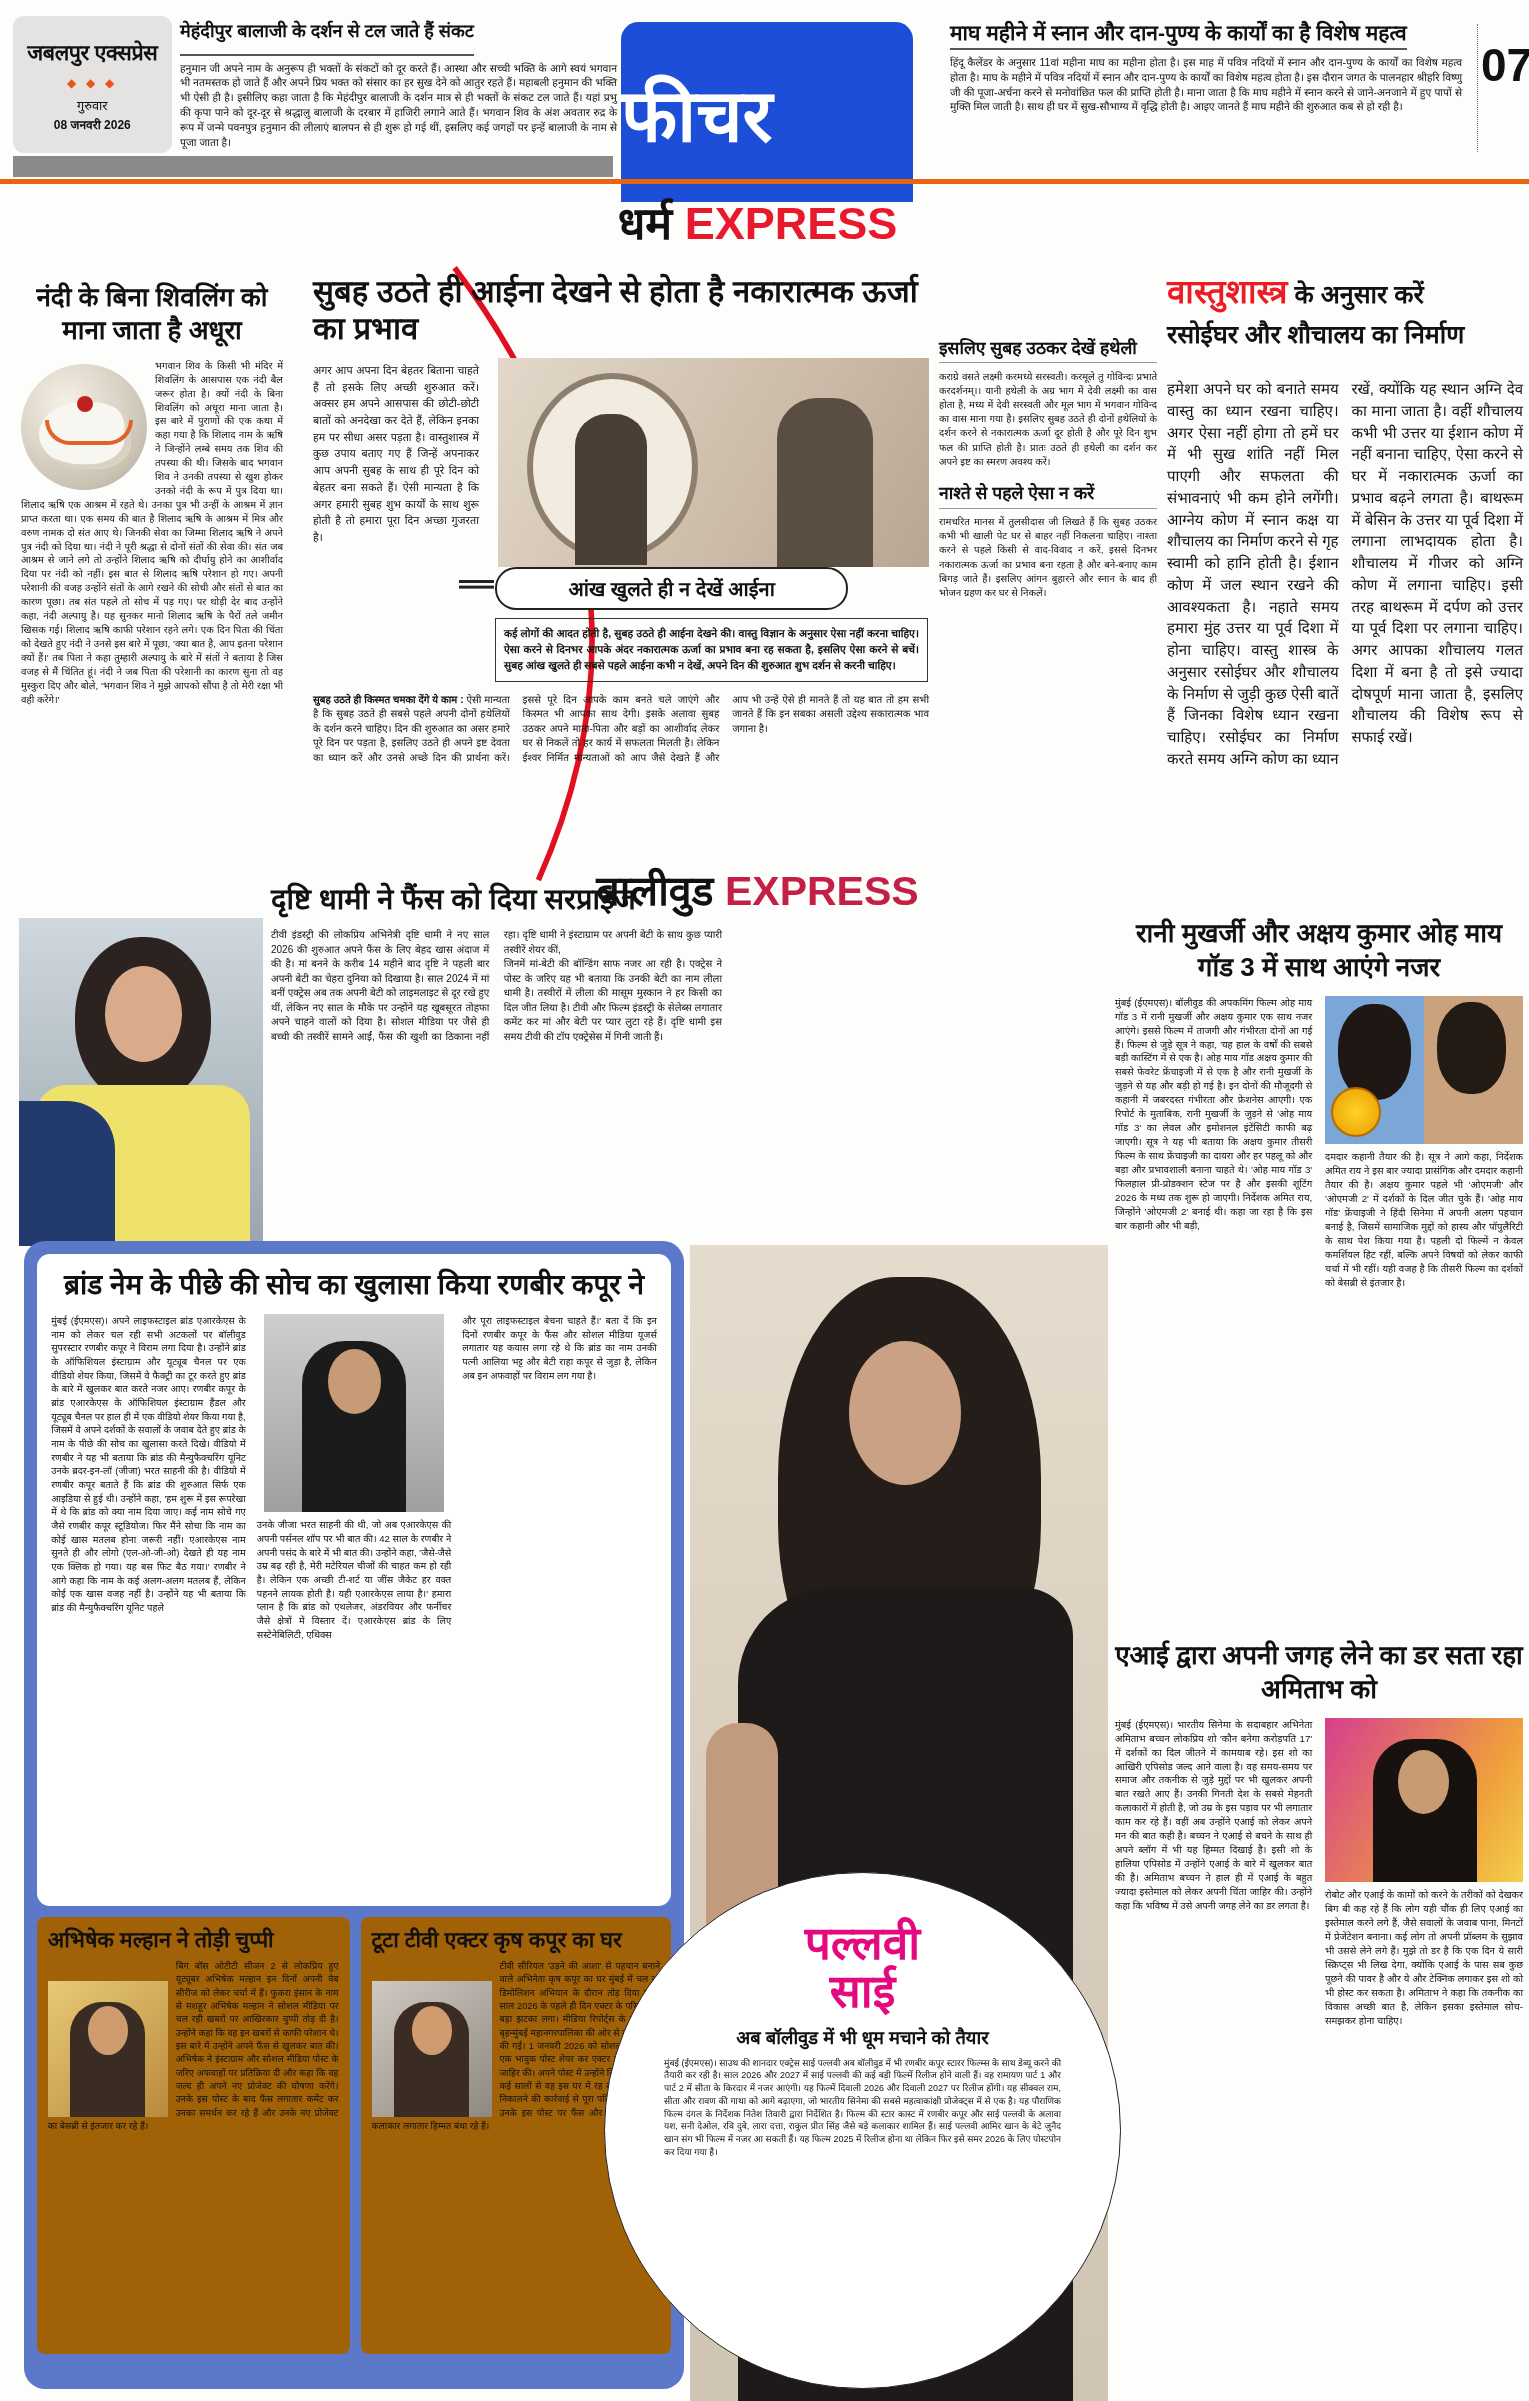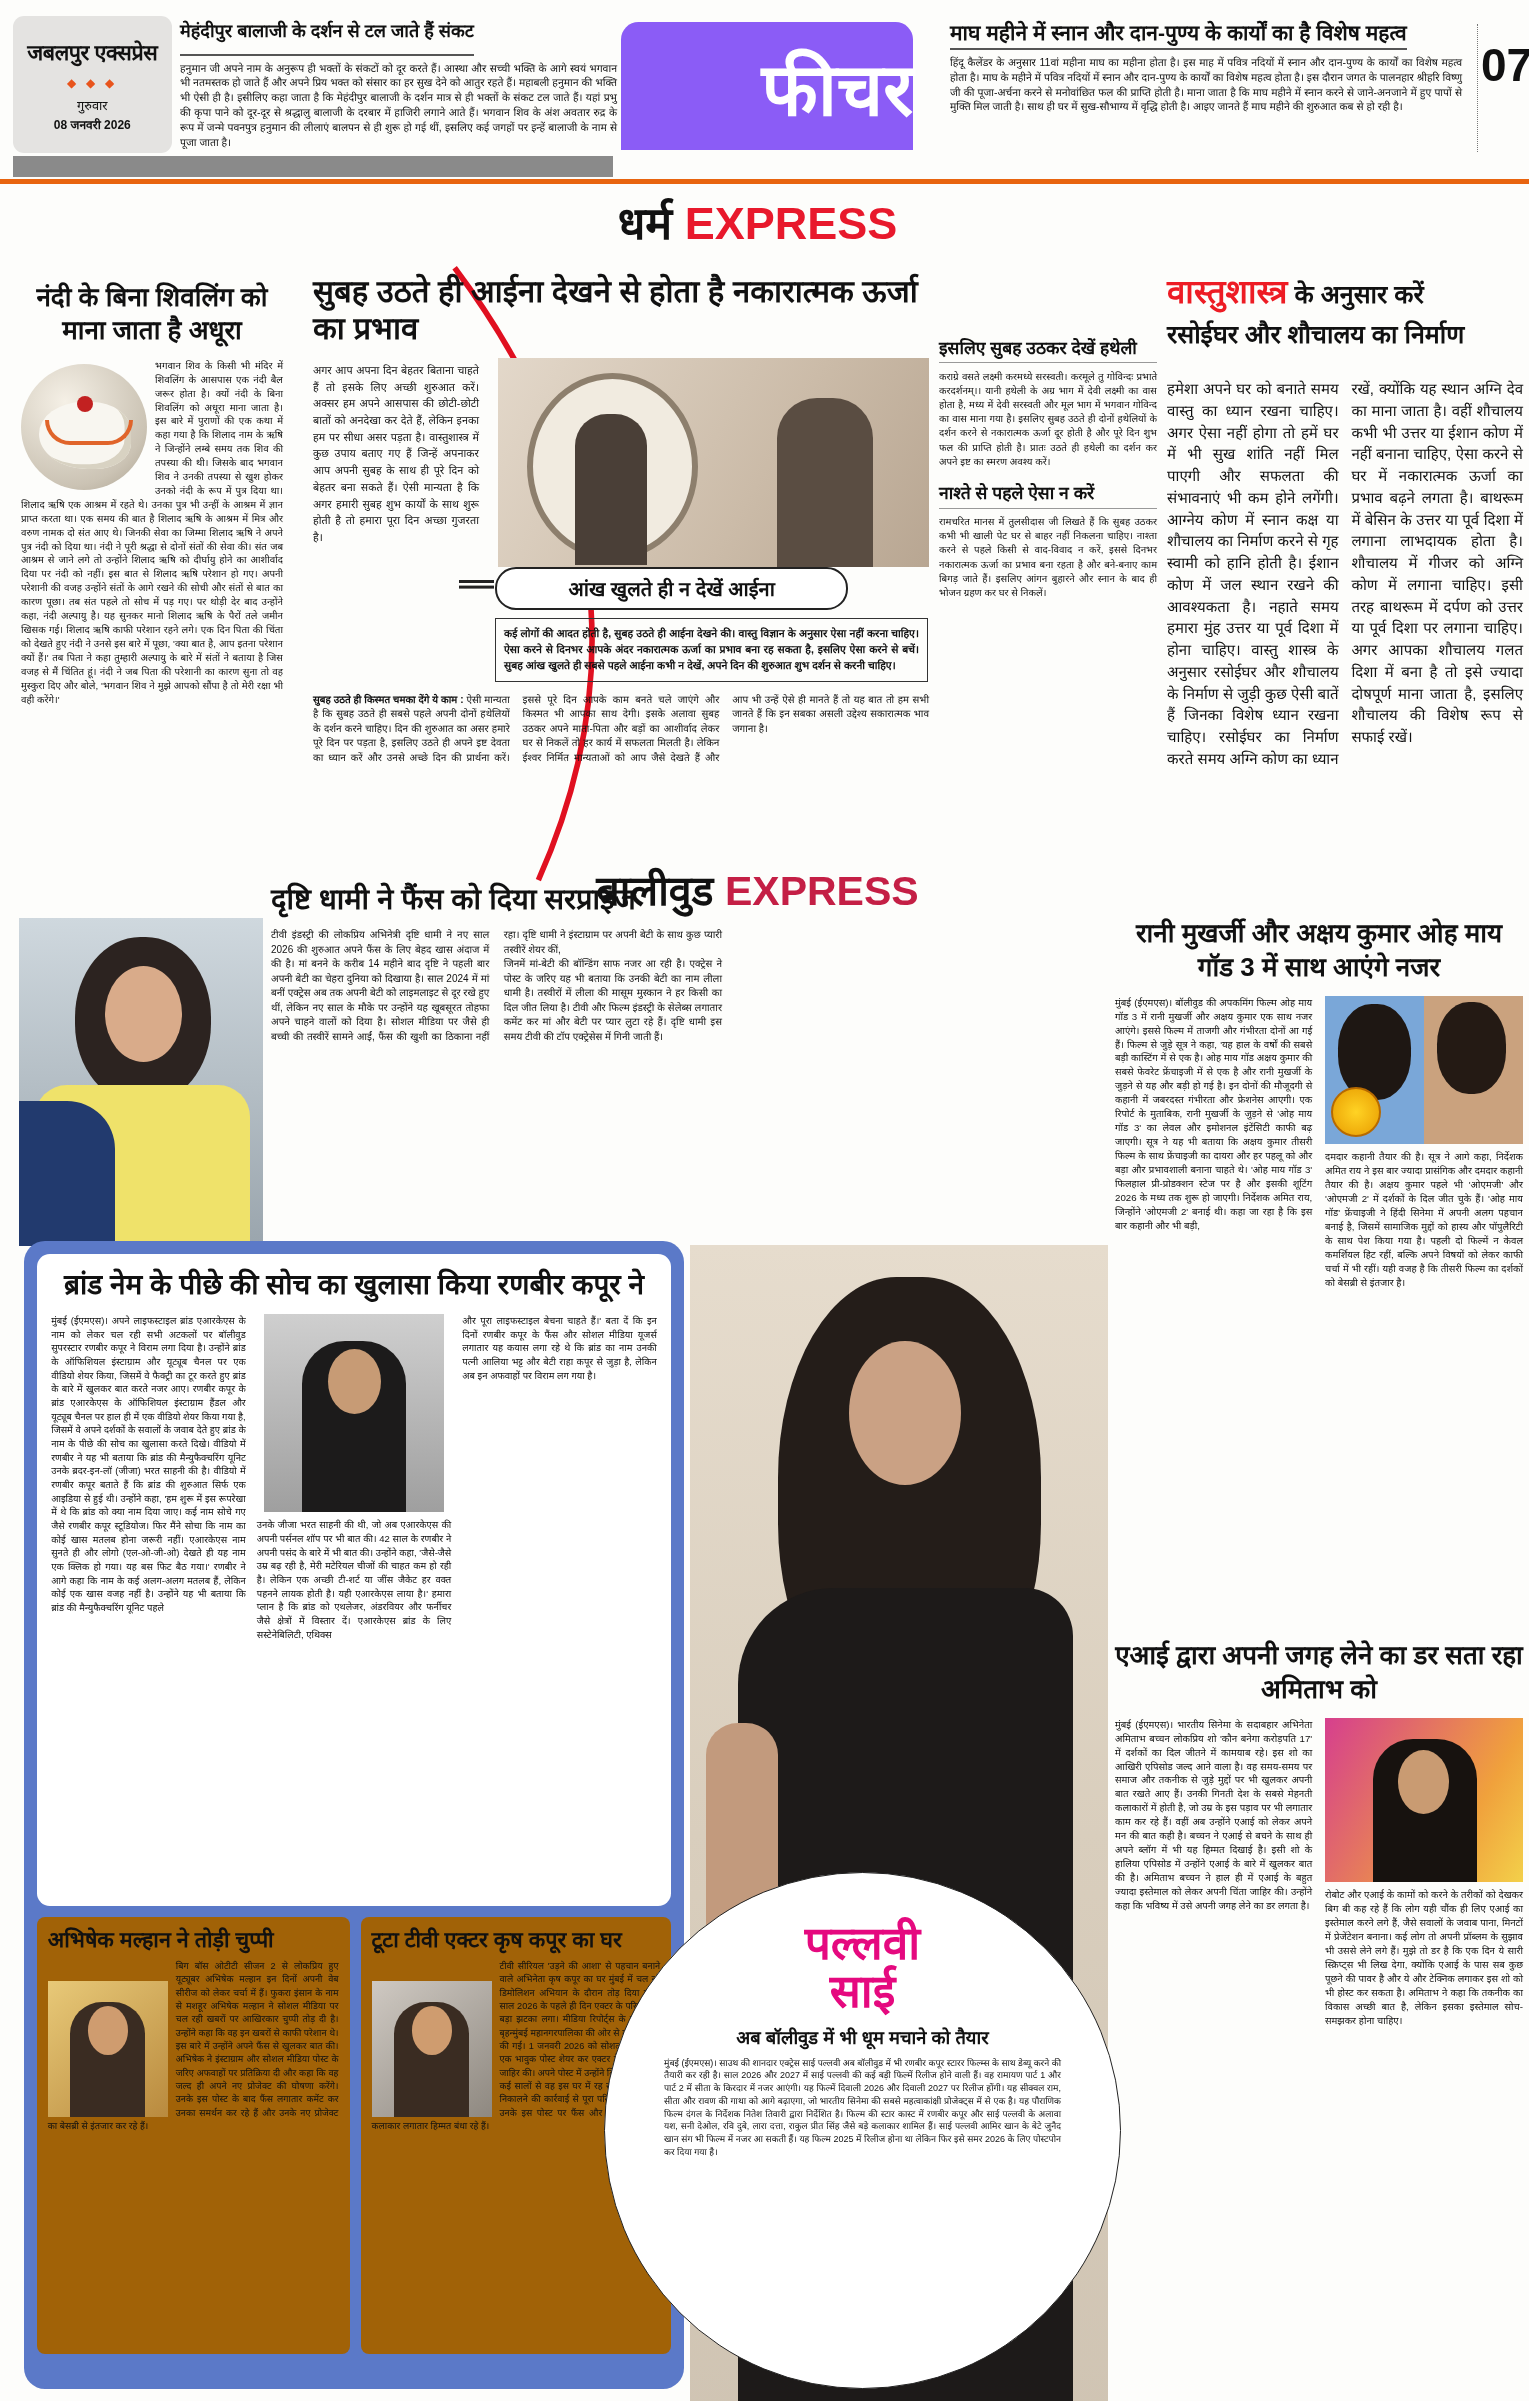--- a/index.html
+++ b/index.html
@@ -12,22 +12,22 @@
   
   .masthead{left:12.8px;top:16px;width:159px;height:137px;background:#e4e3e1;border-radius:11px;
             text-align:center;padding-top:21px;box-sizing:border-box;}
   .masthead .mast-title{font-size:21.5px;font-weight:bold;letter-spacing:-0.4px;}
   .masthead .orn{color:#e8541c;font-size:12px;letter-spacing:3.2px;margin-top:9.6px;}
   .masthead .day{font-size:12.8px;margin-top:6.4px;}
   .masthead .date{font-size:12px;font-weight:bold;margin-top:1.6px;}
   .tl-art{left:180px;top:17.5px;width:437px;}
   .tl-art h2{font-size:18px;border-bottom:2.4px solid #555;display:inline-block;padding-bottom:12px;}
   .tl-art p{font-size:10.5px;line-height:1.42;margin-top:5px;}
-  .feature-box{left:621px;top:22px;width:292px;height:128px;background:#8b5cf6;
-               border-radius:17.5px 17.5px 0 0;display:flex;align-items:center;justify-content:flex-end;}
+  .feature-box{left:621px;top:22px;width:292px;height:180px;background:#1d4ed8;
+               border-radius:17.5px 17.5px 0 0;display:flex;align-items:center;justify-content:flex-start;}
   .feature-box span{color:#fff;font-size:73px;font-weight:bold;}
   .tr-art{left:950px;top:17.5px;width:512px;}
   .tr-art h2{font-size:21px;border-bottom:2.4px solid #555;display:inline-block;padding-bottom:2.4px;}
   .tr-art p{font-size:10.5px;line-height:1.42;margin-top:4.8px;}
   .pg-divider{left:1477px;top:24px;height:128px;border-left:1.6px dotted #777;}
   .page-num{left:1481px;top:38px;width:46px;font-size:46px;font-weight:bold;}
   .gray-bar{left:12.8px;top:156px;width:600px;height:21px;background:#8a8a8a;}
   .orange-rule{left:0;top:179px;width:1530px;height:4.8px;background:#e8640f;}
   
   .dharma-head{left:319px;top:191px;width:877px;text-align:center;font-size:45px;font-weight:bold;}

